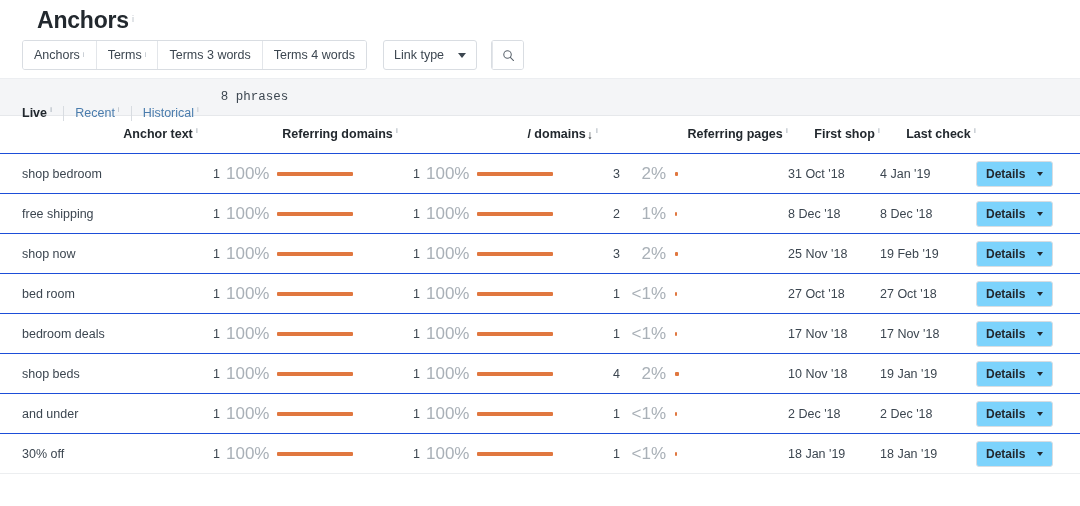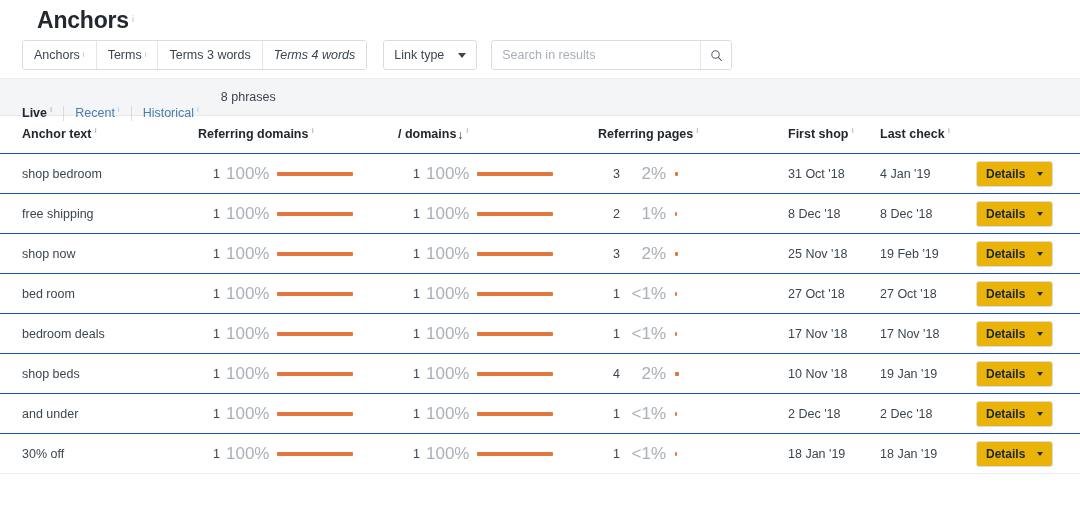--- a/index.html
+++ b/index.html
@@ -63,21 +63,21 @@
     align-items: center;
     padding: 0 11px;
     font-size: 12.5px;
     color: #3c4650;
     border-right: 1px solid #e3e6ea;
     background: #fff;
     white-space: nowrap;
     cursor: pointer;
     line-height: 1;
   }
-  .tab:last-child { border-right: none; font-style: italic; }
+  .tab:last-child { border-right: none; }
   .tab.active {
     background: #2b5b8e;
     color: #ffffff;
     border-right-color: #2b5b8e;
   }
 
   .dropdown {
     display: flex;
     align-items: center;
     gap: 14px;
@@ -156,33 +156,34 @@
     font-weight: bold;
   }
   .subnav-item:nth-of-type(3) {
     border-right: none;
     padding-right: 0;
     margin-right: 22px;
   }
   .subnav-count {
     font-size: 12.5px;
     color: #3c4650;
+    font-family: Liberation Mono, monospace;
   }
 
   
   table.data {
     width: 1080px;
     border-collapse: collapse;
     table-layout: fixed;
   }
   table.data th {
     font-size: 12.5px;
     font-weight: bold;
     color: #22282e;
-    text-align: left;
+    text-align: right;
     padding: 0;
     height: 37px;
     vertical-align: middle;
     white-space: nowrap;
   }
   table.data td {
     font-size: 12.5px;
     color: #3c4650;
     padding: 0;
     height: 39px;
@@ -239,21 +240,21 @@
   .date { color: #3c4650; font-size: 12.5px; }
 
   .details-btn {
     display: inline-flex;
     align-items: center;
     gap: 12px;
     height: 24px;
     padding: 0 9px;
     border: 1px solid #d9dde2;
     border-radius: 3px;
-    background: #eab308;
+    background: #7dd3fc;
     font-size: 12px;
     font-weight: bold;
     color: #22282e;
     cursor: pointer;
   }
   .details-btn .caret {
     border-top-color: #22282e;
     border-left-width: 3.5px;
     border-right-width: 3.5px;
     border-top-width: 4.5px;
@@ -290,21 +291,20 @@
       <span>Terms 4 words</span>
     </div>
   </div>
 
   <div class="dropdown">
     <span>Link type</span>
     <span class="caret"></span>
   </div>
 
   <div class="search-box">
-    <input class="search-input" type="text" placeholder="Search in results" style="">
     <div class="search-btn">
       <svg width="13" height="13" viewBox="0 0 16 16">
         <circle cx="6.8" cy="6.8" r="4.6" fill="none" stroke="#5a636c" stroke-width="1.3"></circle>
         <line x1="10.3" y1="10.3" x2="14.2" y2="14.2" stroke="#5a636c" stroke-width="1.3" stroke-linecap="round"></line>
       </svg>
     </div>
   </div>
 
 </div>
 

